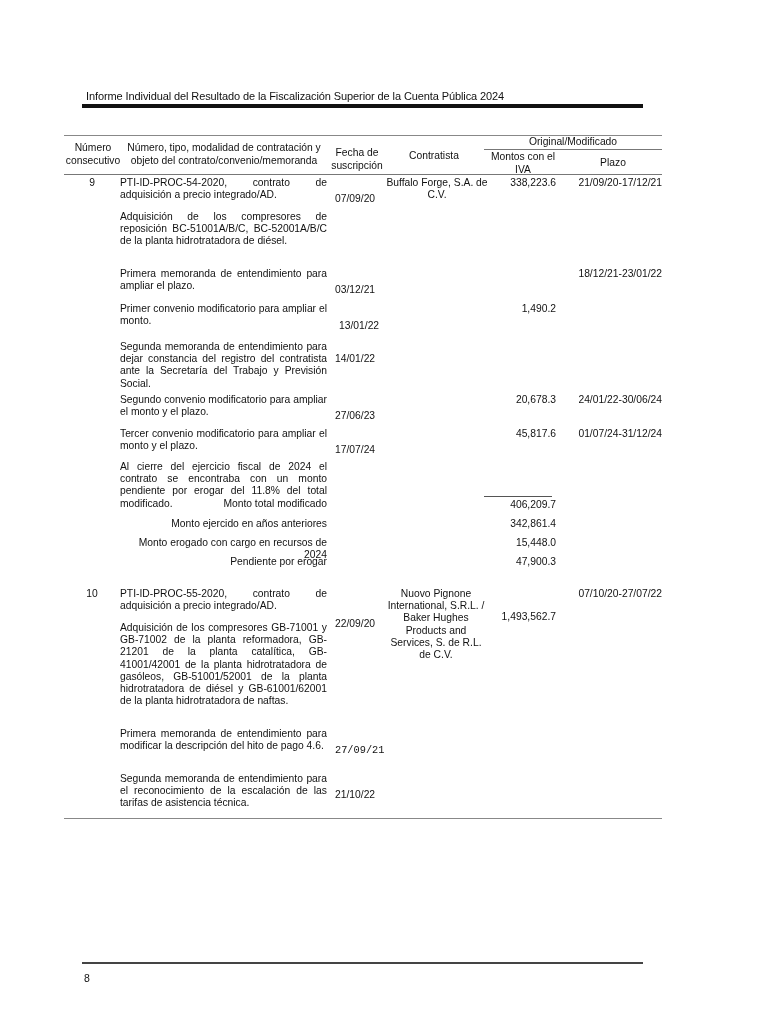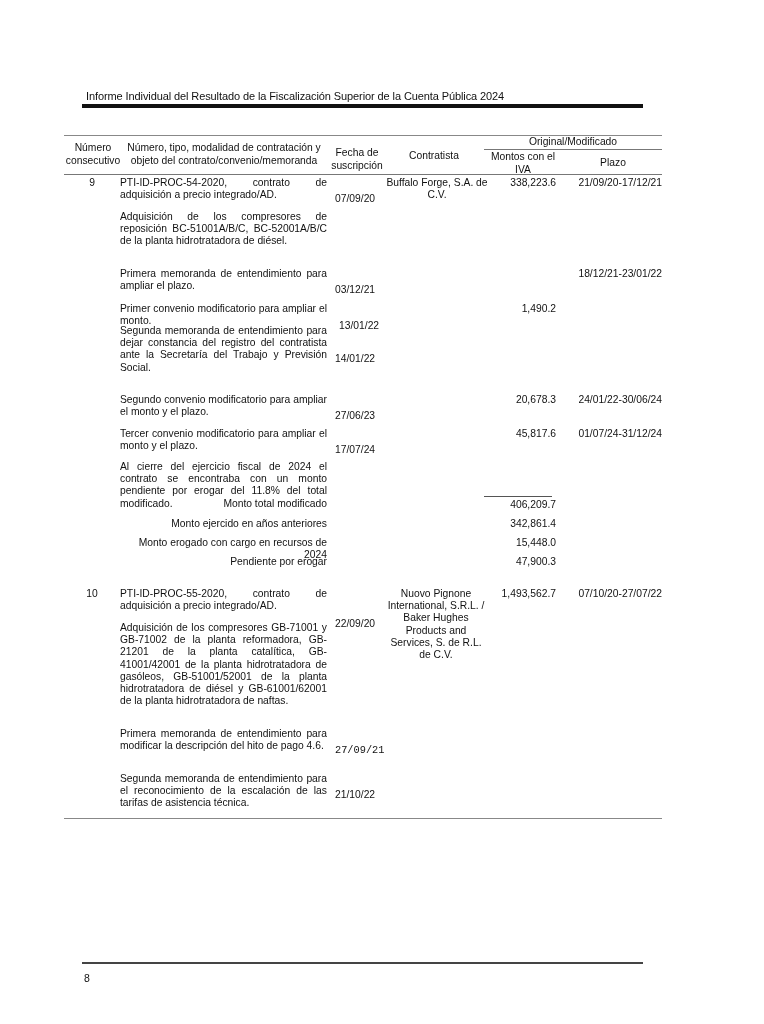--- a/index.html
+++ b/index.html
@@ -74,21 +74,21 @@
     <div class="cell desc last-left" style="top:133px;">Primera memoranda de entendimiento para ampliar el plazo.</div>
     <div class="cell fecha" style="top:133px;">03/12/21</div>
     <div class="cell plazo" style="top:133px;">18/12/21-23/01/22</div>
   </div>
   <div>
     <div class="cell desc last-left" style="top:168px;">Primer convenio modificatorio para ampliar el monto.</div>
     <div class="cell fecha" style="top:169px;left:275px;">13/01/22</div>
     <div class="cell monto" style="top:168px;">1,490.2</div>
   </div>
   <div>
-    <div class="cell desc last-left" style="top:190px;">Segunda memoranda de entendimiento para dejar constancia del registro del contratista ante la Secretaría del Trabajo y Previsión Social.</div>
+    <div class="cell desc last-left" style="top:206px;">Segunda memoranda de entendimiento para dejar constancia del registro del contratista ante la Secretaría del Trabajo y Previsión Social.</div>
     <div class="cell fecha" style="top:202px;">14/01/22</div>
   </div>
   <div>
     <div class="cell desc last-left" style="top:259px;">Segundo convenio modificatorio para ampliar el monto y el plazo.</div>
     <div class="cell fecha" style="top:259px;">27/06/23</div>
     <div class="cell monto" style="top:259px;">20,678.3</div>
     <div class="cell plazo" style="top:259px;">24/01/22-30/06/24</div>
   </div>
   <div>
     <div class="cell desc last-left" style="top:293px;">Tercer convenio modificatorio para ampliar el monto y el plazo.</div>
@@ -116,21 +116,21 @@
   <div>
     <div class="cell sumlabel" style="top:421px;">Pendiente por erogar</div>
     <div class="cell monto" style="top:421px;">47,900.3</div>
   </div>
 
   <div>
     <div class="cell num" style="top:453px;">10</div>
     <div class="cell desc last-left" style="top:453px;">PTI-ID-PROC-55-2020, contrato de adquisición a precio integrado/AD.</div>
     <div class="cell fecha" style="top:467px;">22/09/20</div>
     <div class="cell contr" style="top:453px;left:320px;width:104px;">Nuovo Pignone International, S.R.L. / Baker Hughes Products and Services, S. de R.L. de C.V.</div>
-    <div class="cell monto" style="top:453px;">1,493,562.7</div>
+    <div class="cell monto" style="top:476px;">1,493,562.7</div>
     <div class="cell plazo" style="top:453px;">07/10/20-27/07/22</div>
   </div>
   <div>
     <div class="cell desc last-left" style="top:487px;">Adquisición de los compresores GB-71001 y GB-71002 de la planta reformadora, GB- 21201 de la planta catalítica, GB- 41001/42001 de la planta hidrotratadora de gasóleos, GB-51001/52001 de la planta hidrotratadora de diésel y GB-61001/62001 de la planta hidrotratadora de naftas.</div>
   </div>
   <div>
     <div class="cell desc last-left" style="top:593px;">Primera memoranda de entendimiento para modificar la descripción del hito de pago 4.6.</div>
     <div class="cell fecha" style="top:593px;font-family:Liberation Mono, monospace;">27/09/21</div>
   </div>
   <div>

